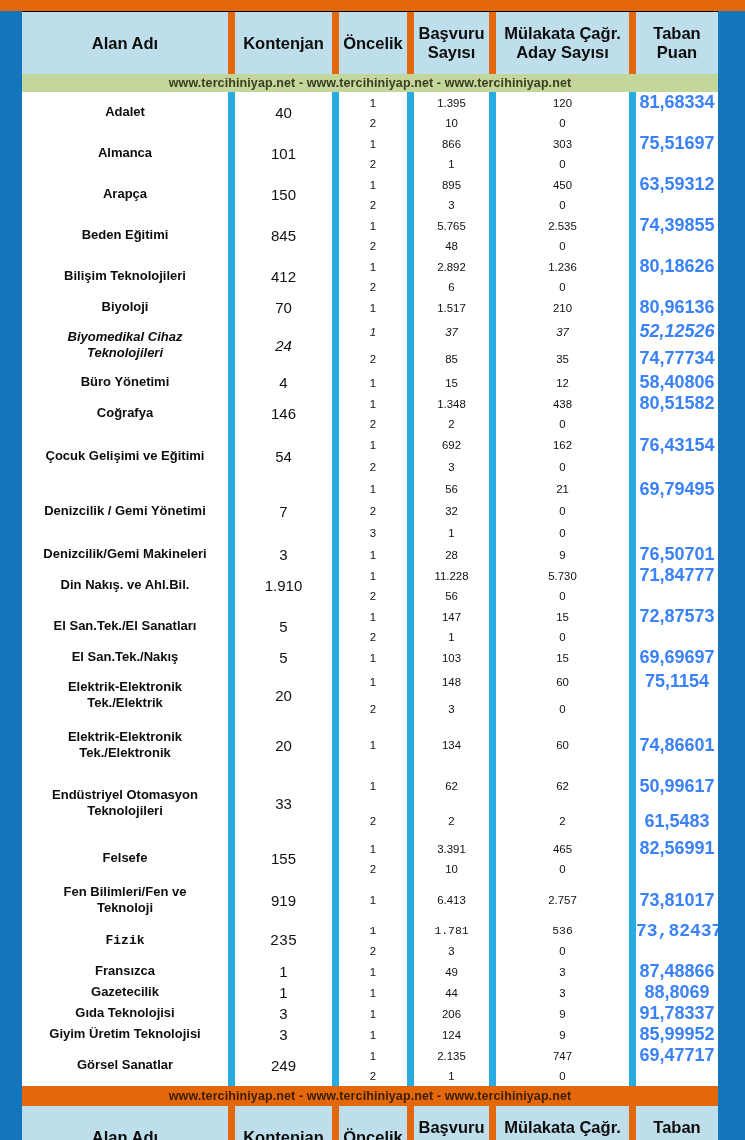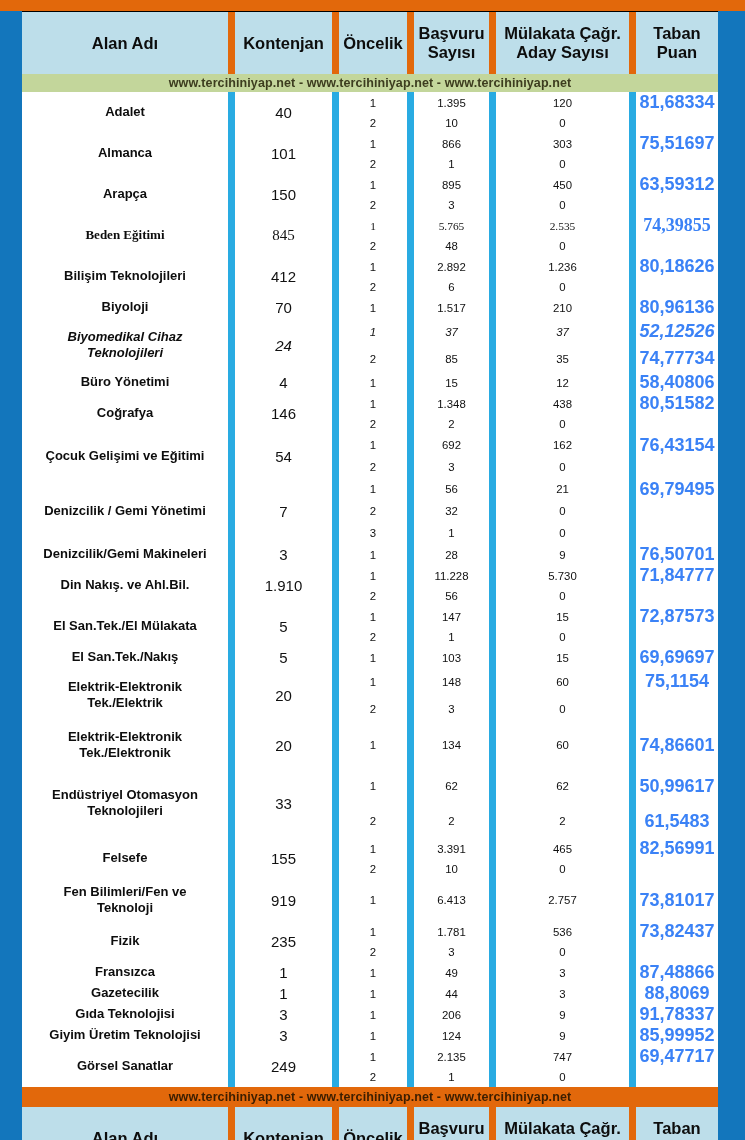--- a/index.html
+++ b/index.html
@@ -246,21 +246,21 @@
             </tr>
             <tr style="height: 20px;">
               <td class="c-sub">2</td>
               <td class="sep-blue"></td>
               <td class="c-sub">3</td>
               <td class="sep-blue"></td>
               <td class="c-sub">0</td>
               <td class="sep-blue"></td>
               <td class="c-score"></td>
             </tr>
-            <tr style="height: 20px; font-family: Liberation Serif, serif;">
+            <tr style="height: 20px;">
               <td class="c-name" rowspan="2">Beden Eğitimi</td>
               <td class="sep-blue" rowspan="2"></td>
               <td class="c-quota" rowspan="2">845</td>
               <td class="sep-blue" rowspan="2"></td>
               <td class="c-sub">1</td>
               <td class="sep-blue"></td>
               <td class="c-sub">5.765</td>
               <td class="sep-blue"></td>
               <td class="c-sub">2.535</td>
               <td class="sep-blue"></td>
@@ -452,21 +452,21 @@
             <tr style="height: 20px;">
               <td class="c-sub">2</td>
               <td class="sep-blue"></td>
               <td class="c-sub">56</td>
               <td class="sep-blue"></td>
               <td class="c-sub">0</td>
               <td class="sep-blue"></td>
               <td class="c-score"></td>
             </tr>
             <tr style="height: 20px;">
-              <td class="c-name" rowspan="2">El San.Tek./El Mülakata</td>
+              <td class="c-name" rowspan="2">El San.Tek./El Sanatları</td>
               <td class="sep-blue" rowspan="2"></td>
               <td class="c-quota" rowspan="2">5</td>
               <td class="sep-blue" rowspan="2"></td>
               <td class="c-sub">1</td>
               <td class="sep-blue"></td>
               <td class="c-sub">147</td>
               <td class="sep-blue"></td>
               <td class="c-sub">15</td>
               <td class="sep-blue"></td>
               <td class="c-score">72,87573</td>
@@ -590,21 +590,21 @@
               <td class="c-quota" rowspan="1">919</td>
               <td class="sep-blue" rowspan="1"></td>
               <td class="c-sub">1</td>
               <td class="sep-blue"></td>
               <td class="c-sub">6.413</td>
               <td class="sep-blue"></td>
               <td class="c-sub">2.757</td>
               <td class="sep-blue"></td>
               <td class="c-score">73,81017</td>
             </tr>
-            <tr style="height: 20px;">
+            <tr style="height: 20px; font-family: Liberation Mono, monospace;">
               <td class="c-name" rowspan="2">Fizik</td>
               <td class="sep-blue" rowspan="2"></td>
               <td class="c-quota" rowspan="2">235</td>
               <td class="sep-blue" rowspan="2"></td>
               <td class="c-sub">1</td>
               <td class="sep-blue"></td>
               <td class="c-sub">1.781</td>
               <td class="sep-blue"></td>
               <td class="c-sub">536</td>
               <td class="sep-blue"></td>

